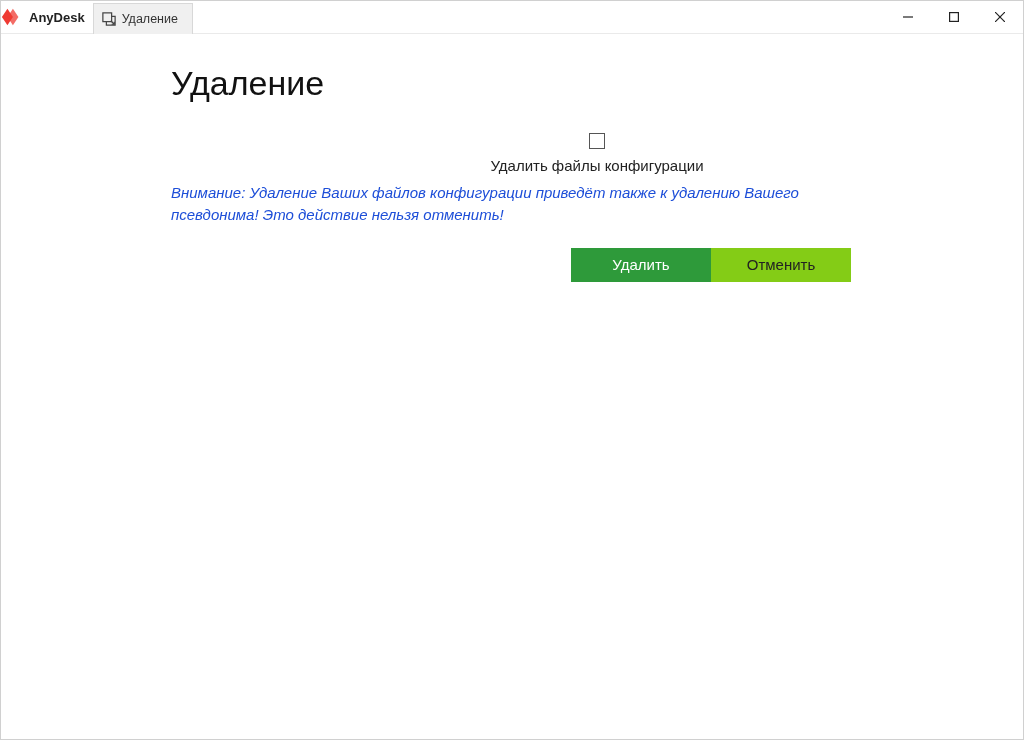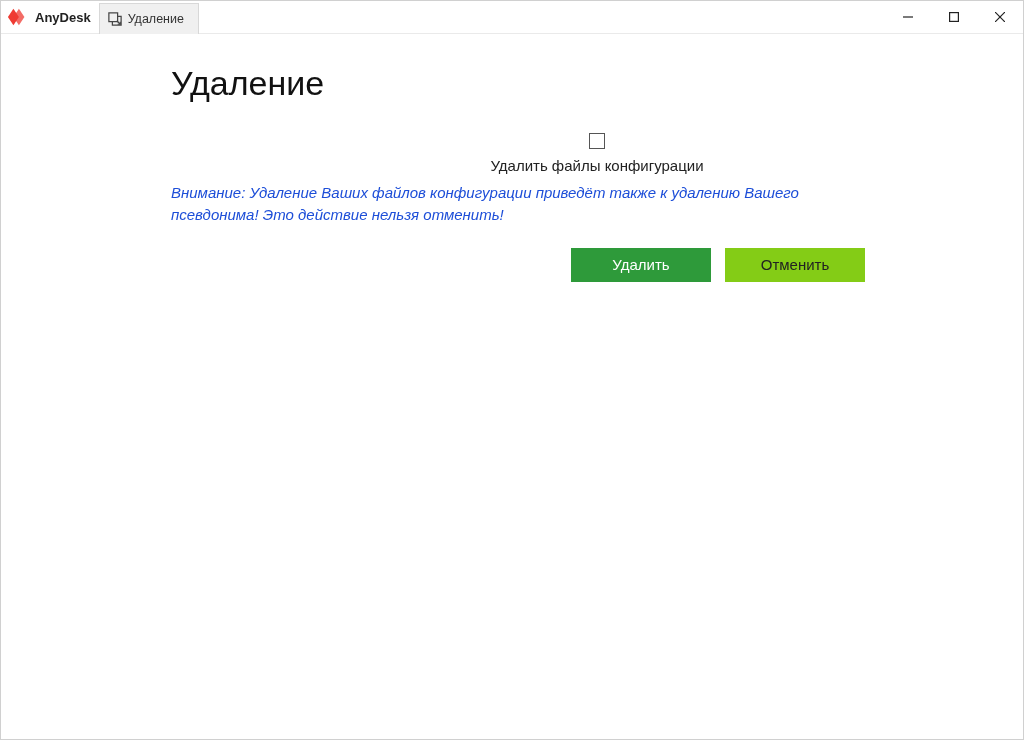--- a/index.html
+++ b/index.html
@@ -24,21 +24,20 @@
     height: 32px;
     background: #ffffff;
     display: flex;
     align-items: stretch;
     border-bottom: 1px solid #eaeaea;
     position: relative;
   }
   .title-left {
     display: flex;
     align-items: center;
-    padding-left: 6px;
   }
   .logo {
     display: flex;
     align-items: center;
     margin-right: 6px;
   }
   .app-name {
     font-size: 13px;
     font-weight: 600;
     color: #222;
@@ -111,21 +110,20 @@
   .warning {
     color: #1d4ed8;
     font-style: italic;
     font-size: 15px;
     line-height: 1.45;
     max-width: 640px;
     margin-bottom: 22px;
   }
   .button-row {
     display: flex;
-    gap: 14px;
     margin-left: 400px;
   }
   .btn {
     width: 140px;
     height: 34px;
     border: none;
     font-size: 15px;
     cursor: pointer;
     display: flex;
     align-items: center;

